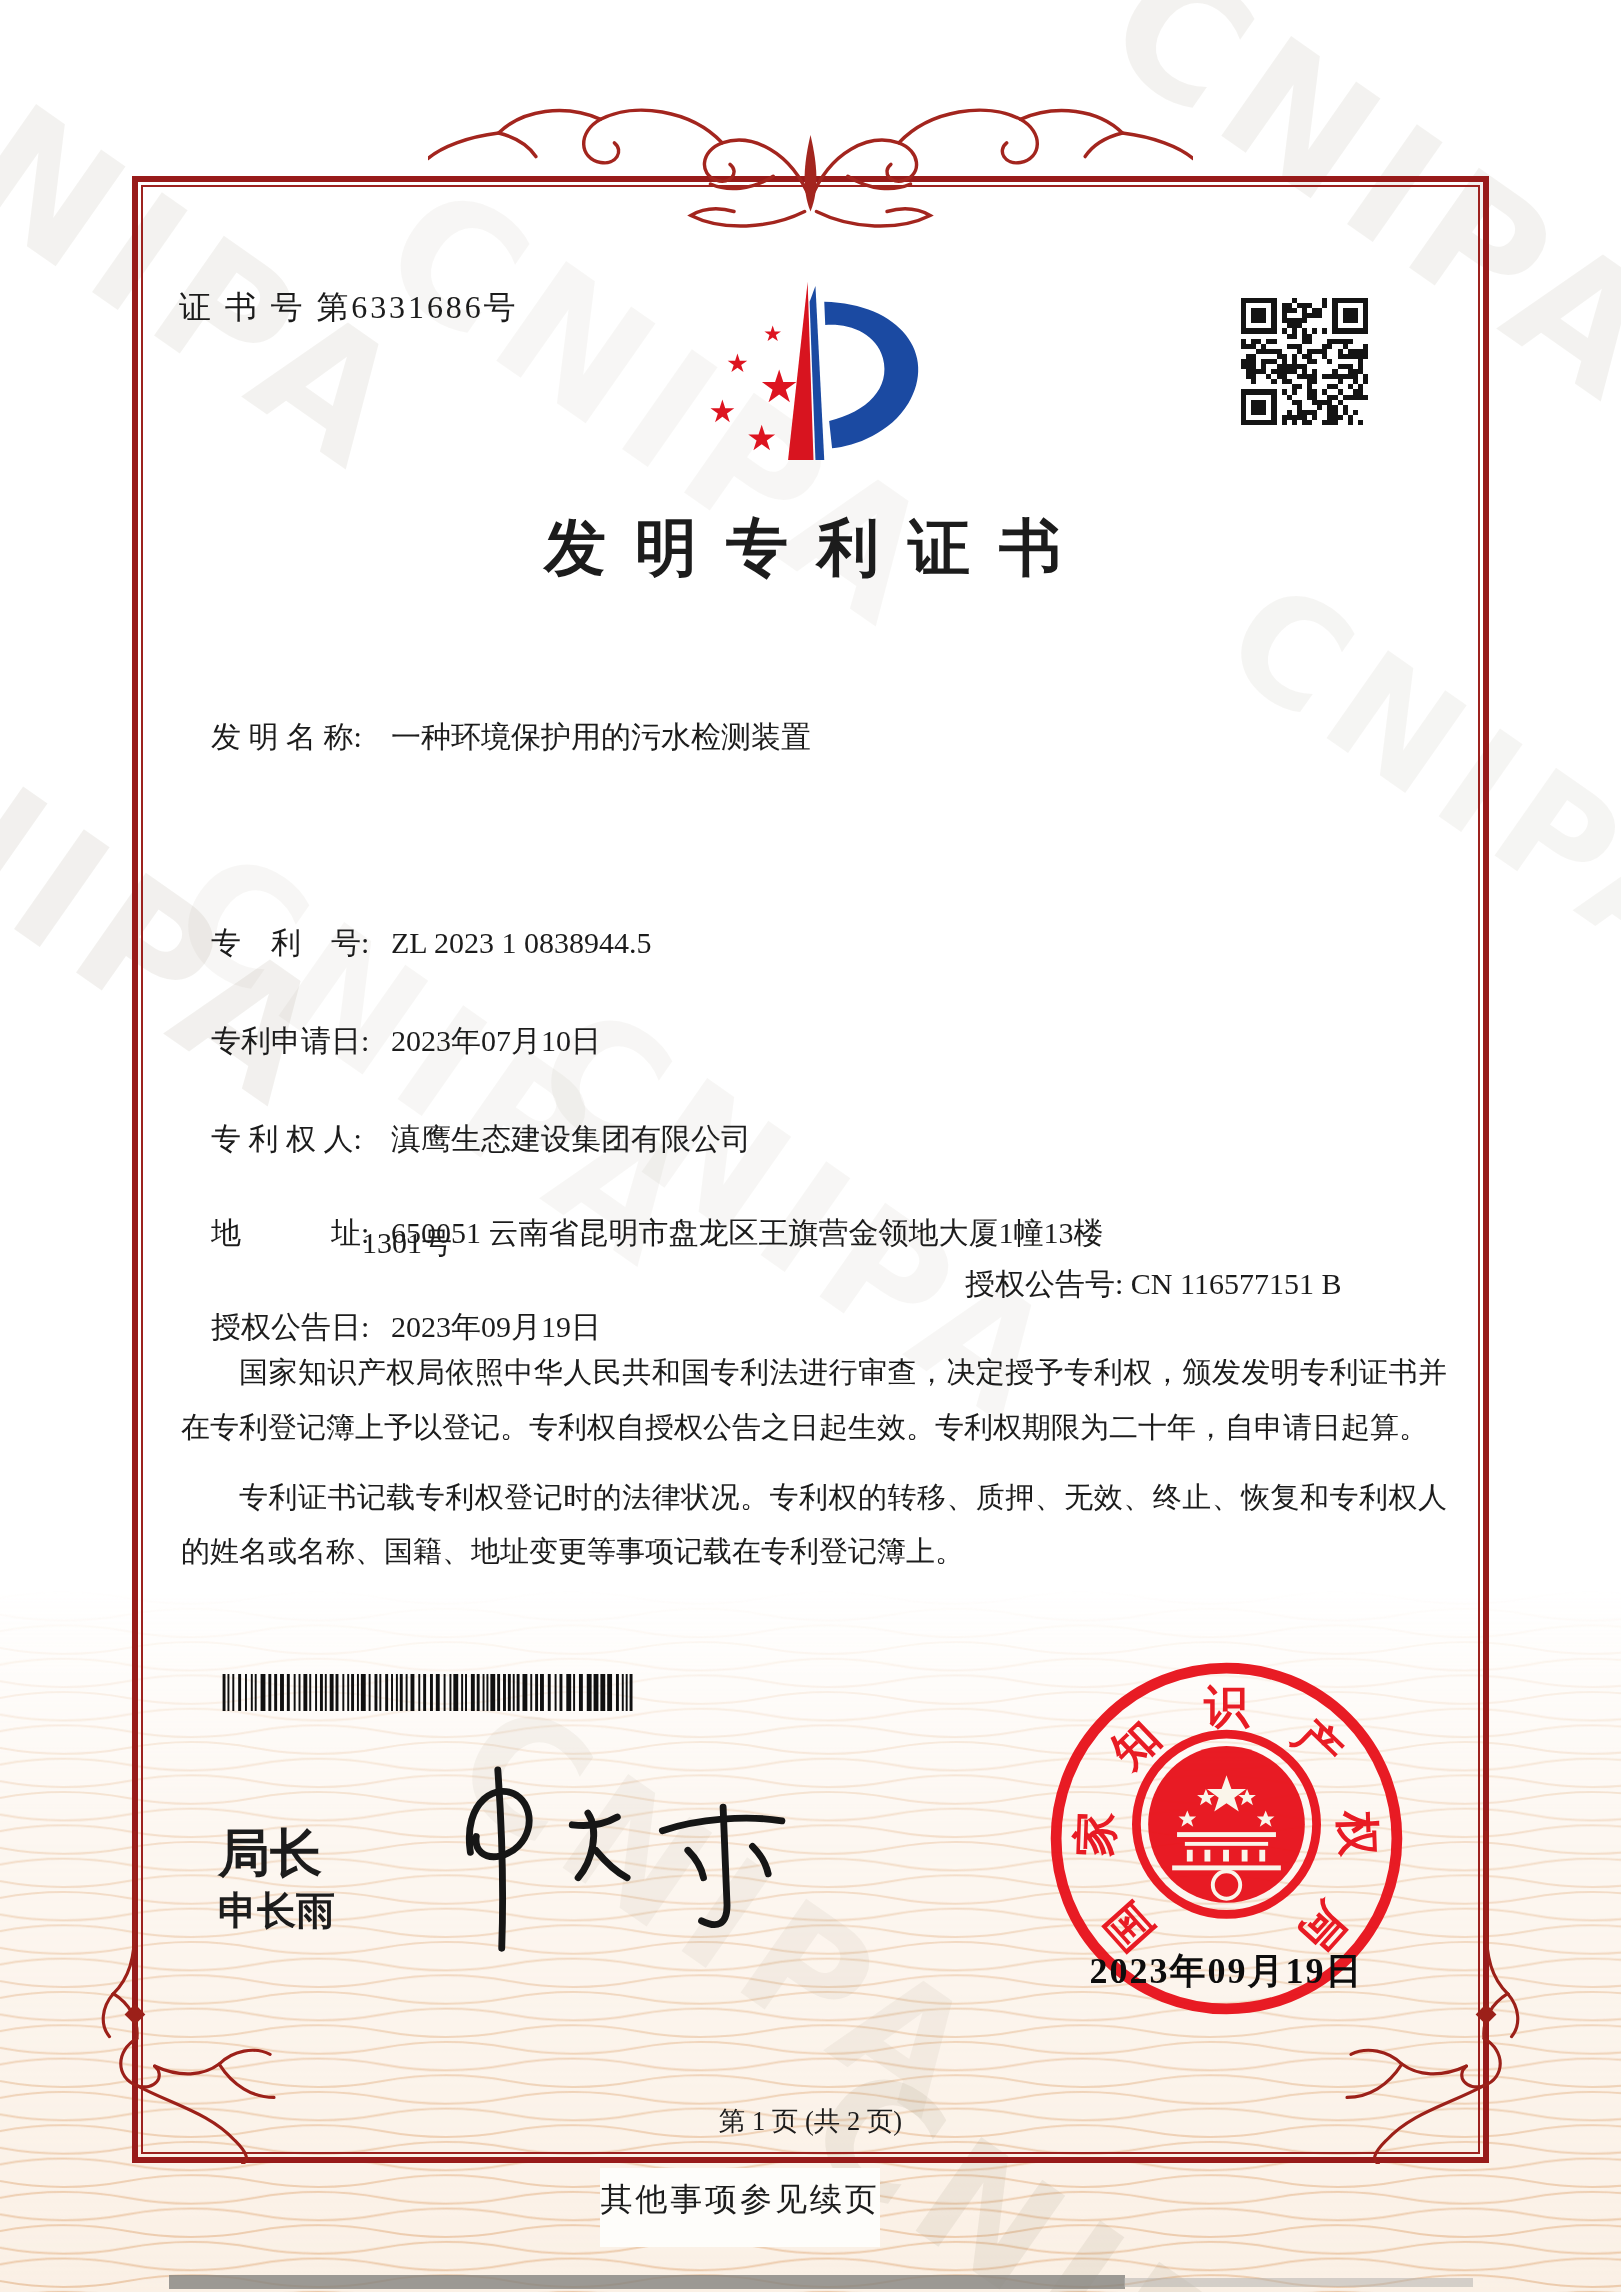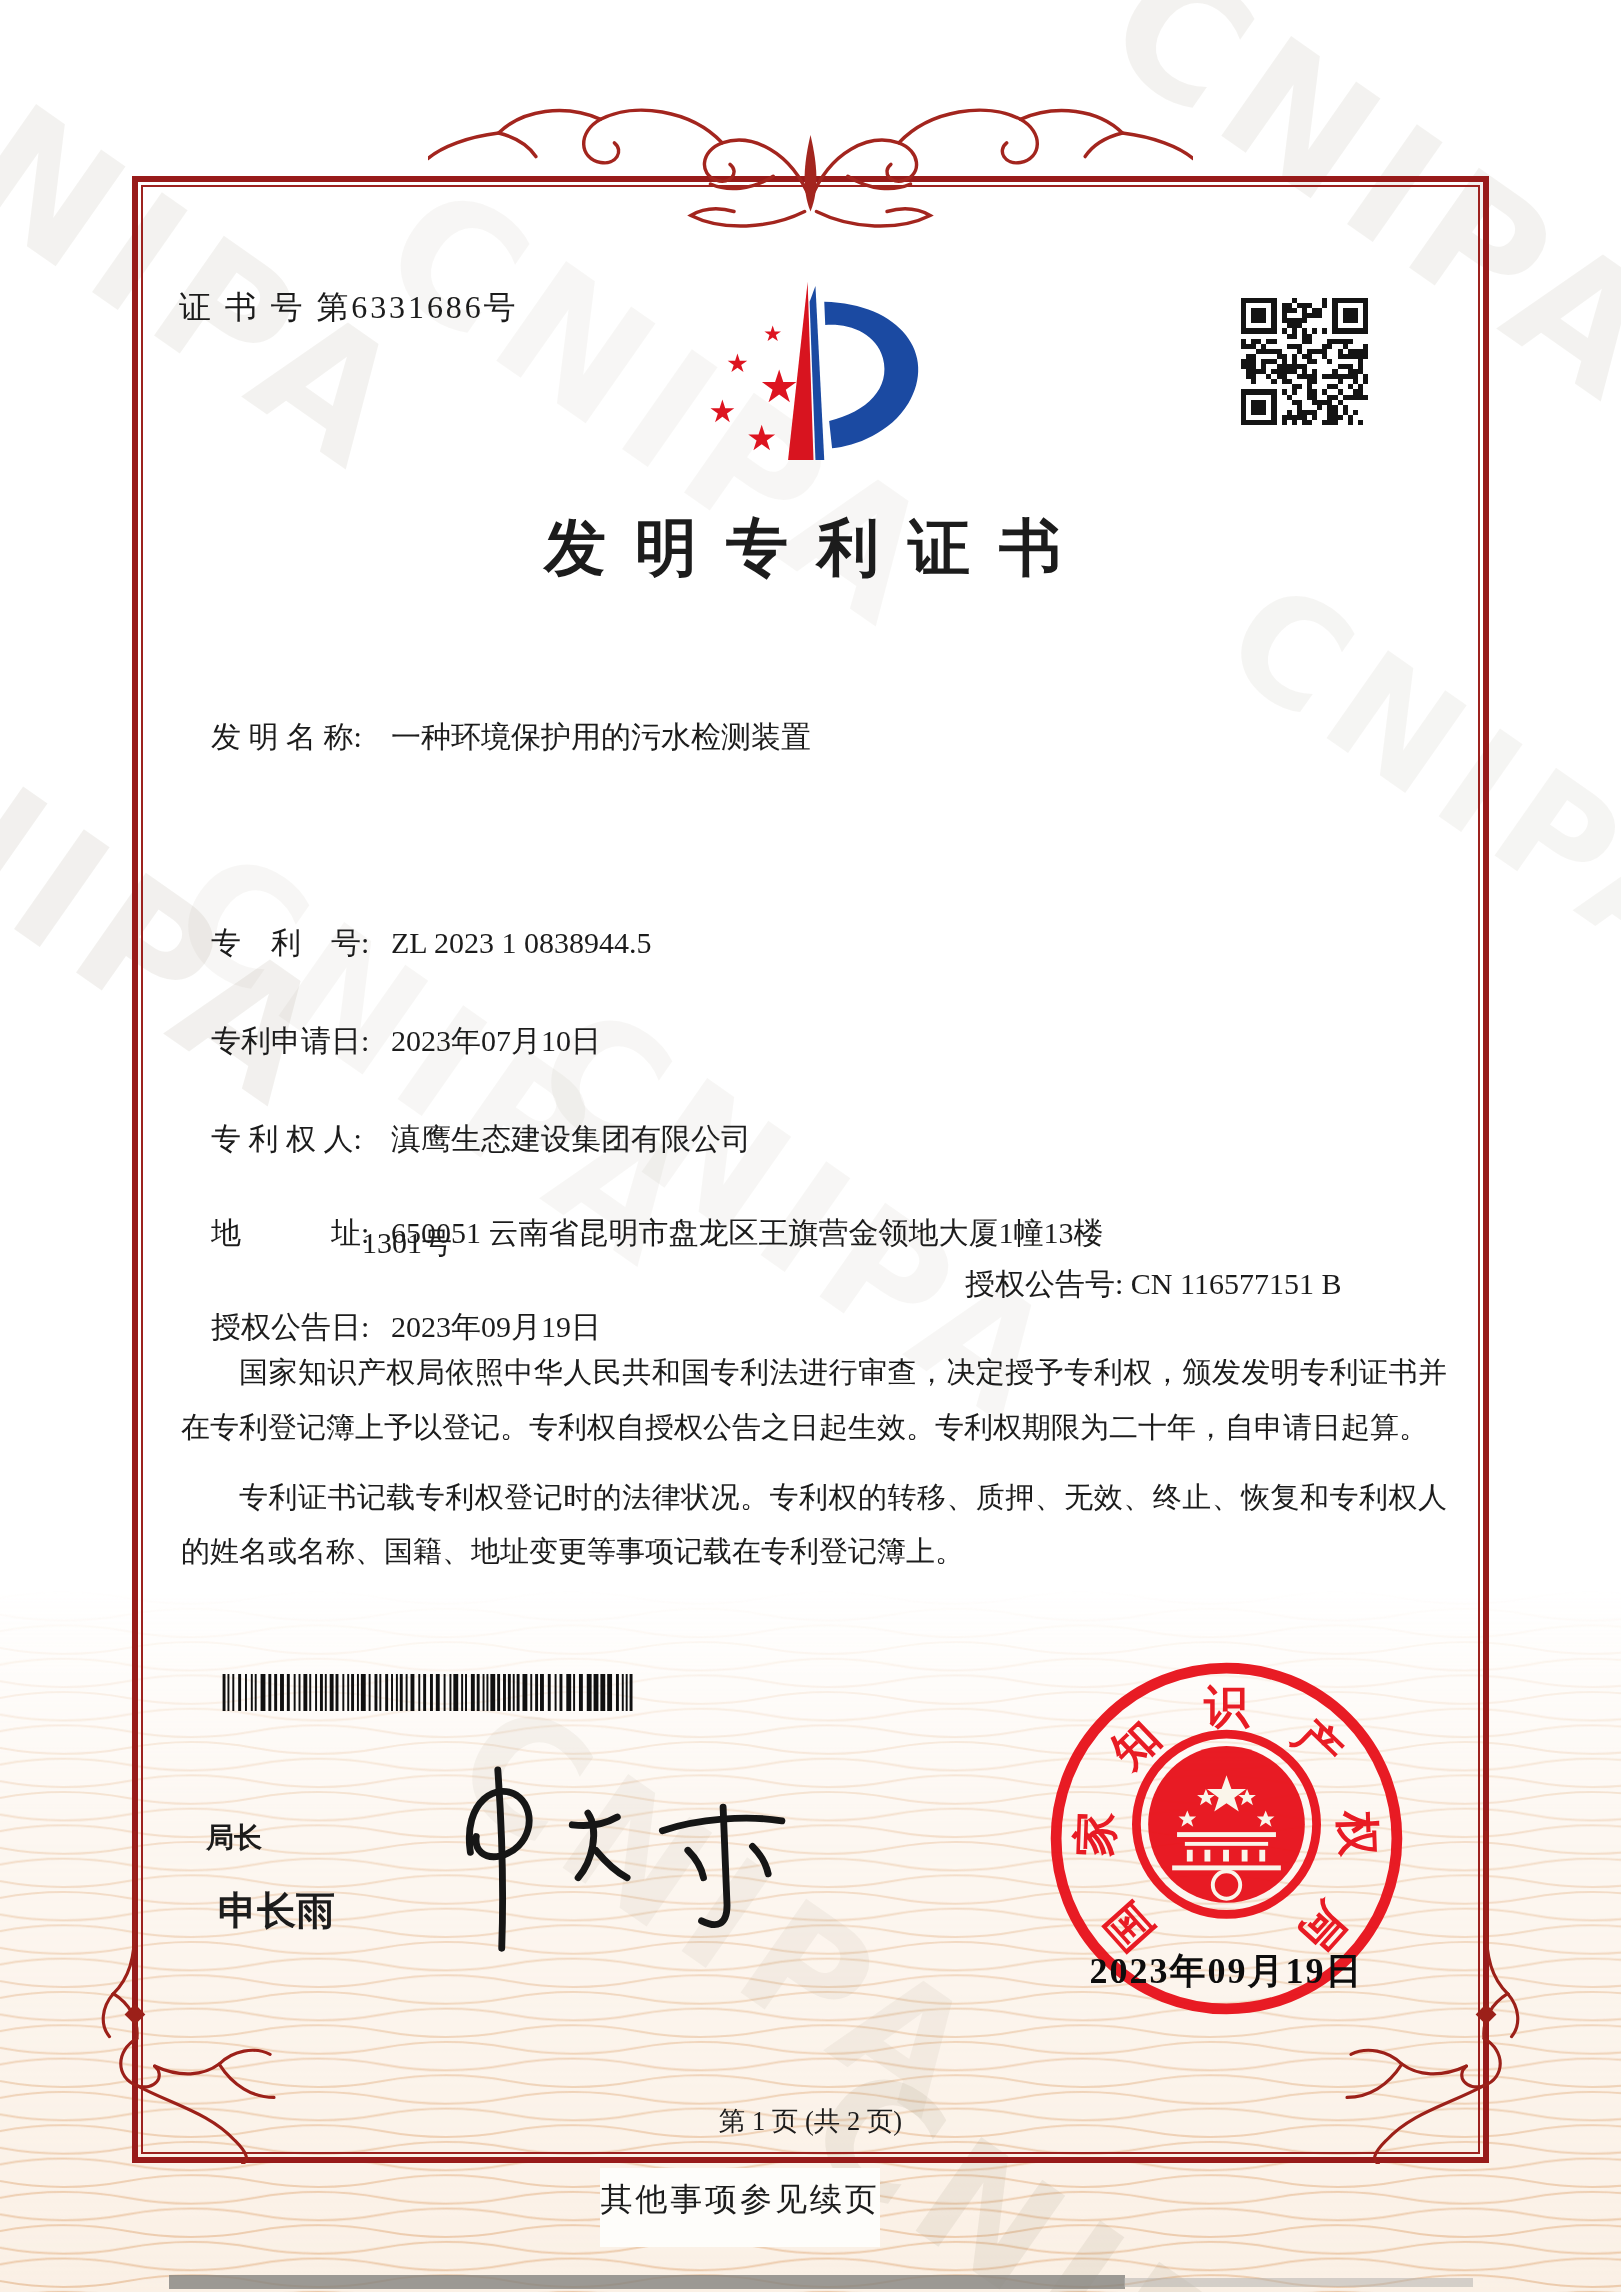--- a/index.html
+++ b/index.html
@@ -27,21 +27,21 @@
   .title{position:absolute;left:132px;top:506px;width:1357px;text-align:center;font-size:62px;
          font-weight:700;letter-spacing:29px;padding-left:13px;box-sizing:border-box;z-index:5;}
   .row{position:absolute;left:181px;font-size:30px;line-height:43px;white-space:pre;z-index:5;}
   .row .lab{display:inline-block;min-width:174px;}
   .row .val{margin-left:5.9px;}
   .addr2{position:absolute;left:362px;top:1223px;font-size:30px;z-index:5;}
   .grant-right{position:absolute;left:784px;top:0;white-space:pre;}
   .legal{position:absolute;left:181px;top:1345px;width:1266px;font-size:29px;z-index:5;}
   .legal p{margin:0 0 15.7px 0;text-indent:2em;text-align:justify;line-height:1.88;}
   .barcode{position:absolute;left:221px;top:1674px;z-index:5;}
-  .director-title{position:absolute;left:206px;top:1819px;font-size:28px;font-weight:600;
+  .director-title{position:absolute;left:218px;top:1819px;font-size:52px;font-weight:600;
       font-family:Liberation Serif, serif;z-index:5;}
   .director-name{position:absolute;left:218px;top:1884px;font-size:39px;font-weight:600;
       font-family:"DejaVu Sans","Liberation Sans",sans-serif;z-index:5;}
   .sig{position:absolute;left:441px;top:1756px;z-index:5;}
   .seal{position:absolute;left:1038px;top:1650px;z-index:5;opacity:.96;}
   .seal-date{position:absolute;left:1043px;top:1947px;width:367px;text-align:center;font-size:36px;
       font-weight:600;letter-spacing:2px;color:#0d0d0d;z-index:6;}
   .page-num{position:absolute;left:132px;top:2103px;width:1357px;text-align:center;font-size:26.5px;z-index:5;}
   .cont-band{position:absolute;left:600px;top:2168px;width:280px;height:79px;background:#fefdfa;
       text-align:center;line-height:63px;font-size:32px;letter-spacing:2.9px;z-index:5;}

